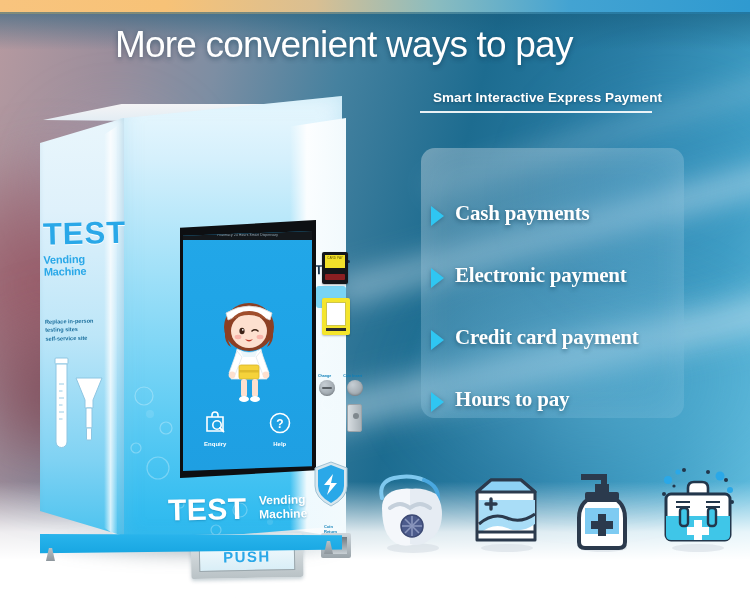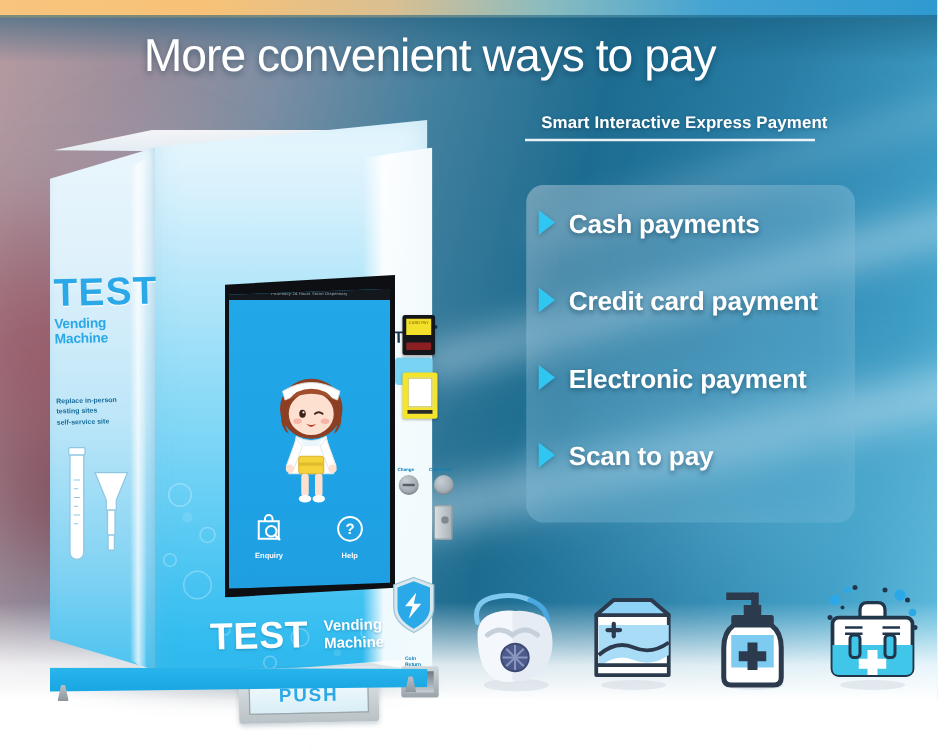--- a/index.html
+++ b/index.html
@@ -136,23 +136,24 @@
   }
   .pay-list {
     position: absolute;
     left: 0; top: 0;
     width: 100%; height: 100%;
     padding: 20px 0 0 10px;
     box-sizing: border-box;
   }
   .pay-item {
     display: flex;
-    align-items: flex-start;
+    align-items: flex-end;
     height: 58px;
     margin-bottom: 4px;
+    font-family: Liberation Serif, serif;
   }
   .pay-arrow {
     width: 0; height: 0;
     border-top: 10px solid transparent;
     border-bottom: 10px solid transparent;
     border-left: 13px solid #2fc6f2;
     margin-right: 11px;
     flex: none;
     filter: drop-shadow(0 1px 2px rgba(0,50,80,0.35));
   }
@@ -632,29 +633,29 @@
   </div>
 
   <div class="pay-panel">
     <div class="pay-list">
       <div class="pay-item">
         <div class="pay-arrow"></div>
         <div class="pay-label">Cash payments</div>
       </div>
       <div class="pay-item">
         <div class="pay-arrow"></div>
-        <div class="pay-label">Credit card payment</div>
+        <div class="pay-label">Electronic payment</div>
       </div>
       <div class="pay-item">
         <div class="pay-arrow"></div>
-        <div class="pay-label">Electronic payment</div>
+        <div class="pay-label">Credit card payment</div>
       </div>
       <div class="pay-item">
         <div class="pay-arrow"></div>
-        <div class="pay-label">Scan to pay</div>
+        <div class="pay-label">Hours to pay</div>
       </div>
     </div>
   </div>
 
   <div class="machine">
     <div class="vm-shadow"></div>
 
     <div class="vm-top"></div>
 
     <div class="vm-front"></div>

